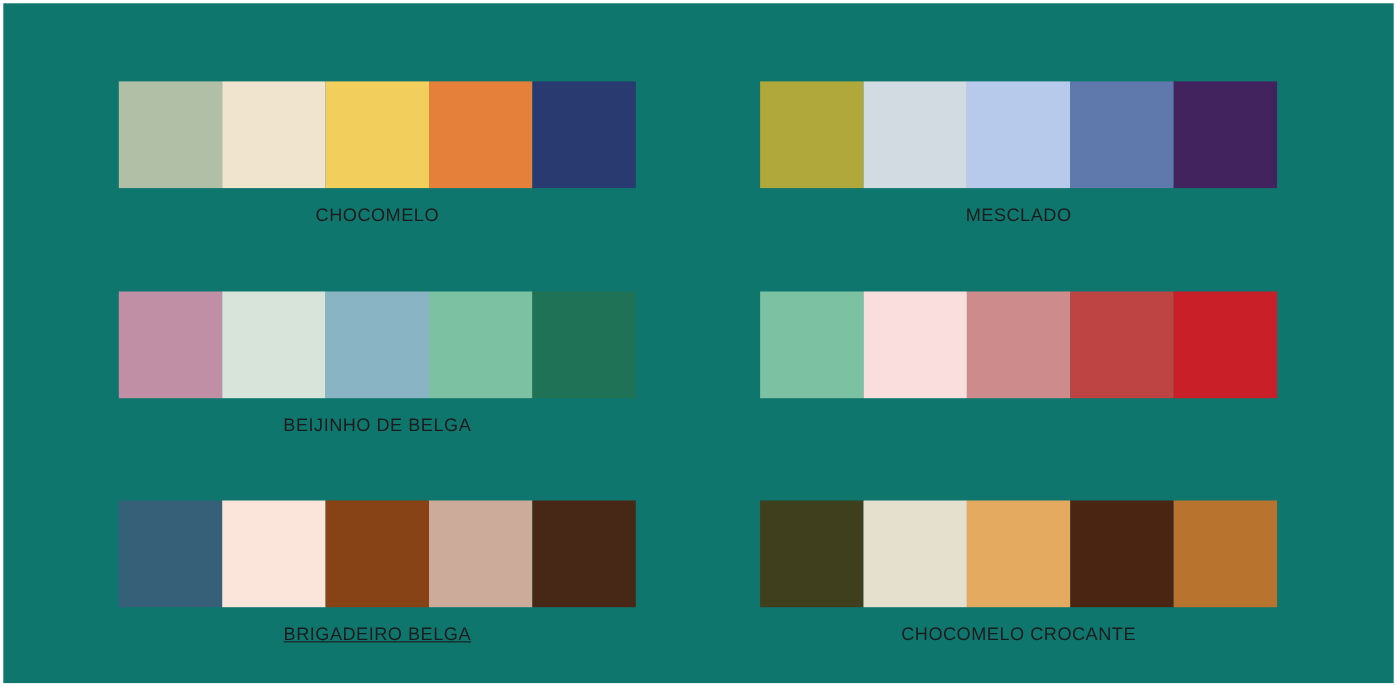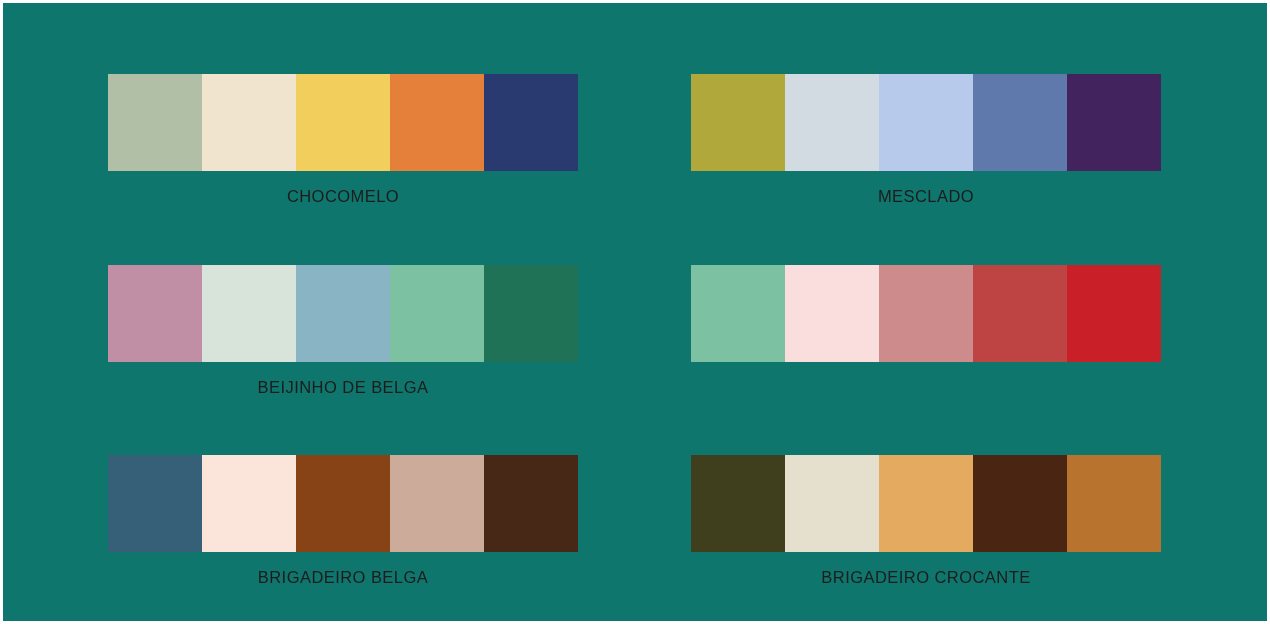--- a/index.html
+++ b/index.html
@@ -105,26 +105,26 @@
         </div>
       </div>
       <div class="palette col-0 row-2">
         <div class="swatch-row">
           <div class="swatch" style="background-color: rgb(53, 96, 119);"></div>
           <div class="swatch" style="background-color: rgb(251, 228, 218);"></div>
           <div class="swatch" style="background-color: rgb(135, 67, 21);"></div>
           <div class="swatch" style="background-color: rgb(205, 171, 155);"></div>
           <div class="swatch" style="background-color: rgb(71, 39, 22);"></div>
         </div>
-        <div class="palette-label" style="color: rgb(28, 28, 28);">BRIGADEIRO BELGA</div>
+        <div class="palette-label" style="color: rgb(28, 28, 28); text-decoration: underline;">BRIGADEIRO BELGA</div>
       </div>
       <div class="palette col-1 row-2">
         <div class="swatch-row">
           <div class="swatch" style="background-color: rgb(63, 63, 30);"></div>
           <div class="swatch" style="background-color: rgb(229, 224, 205);"></div>
           <div class="swatch" style="background-color: rgb(227, 170, 96);"></div>
           <div class="swatch" style="background-color: rgb(74, 38, 18);"></div>
           <div class="swatch" style="background-color: rgb(184, 116, 46);"></div>
         </div>
-        <div class="palette-label" style="color: rgb(28, 28, 28);">BRIGADEIRO CROCANTE</div>
+        <div class="palette-label" style="color: rgb(28, 28, 28);">CHOCOMELO CROCANTE</div>
       </div>
     </div>
 </div>
 
 </body></html>

